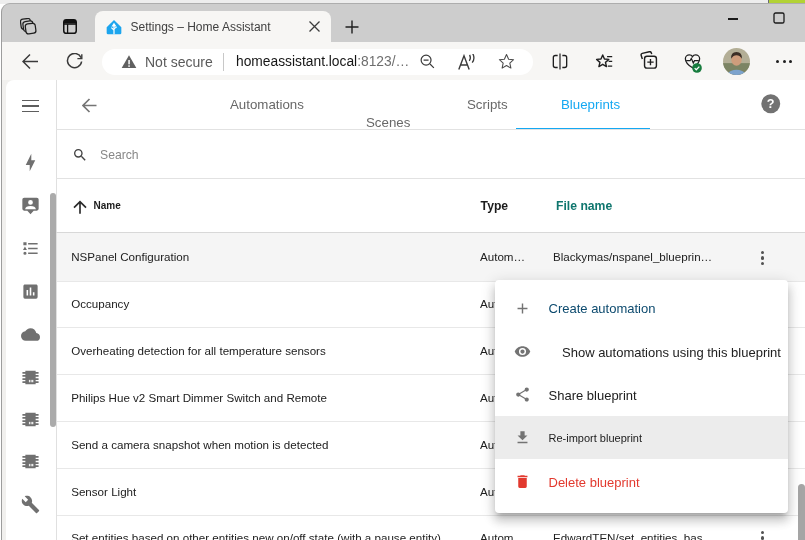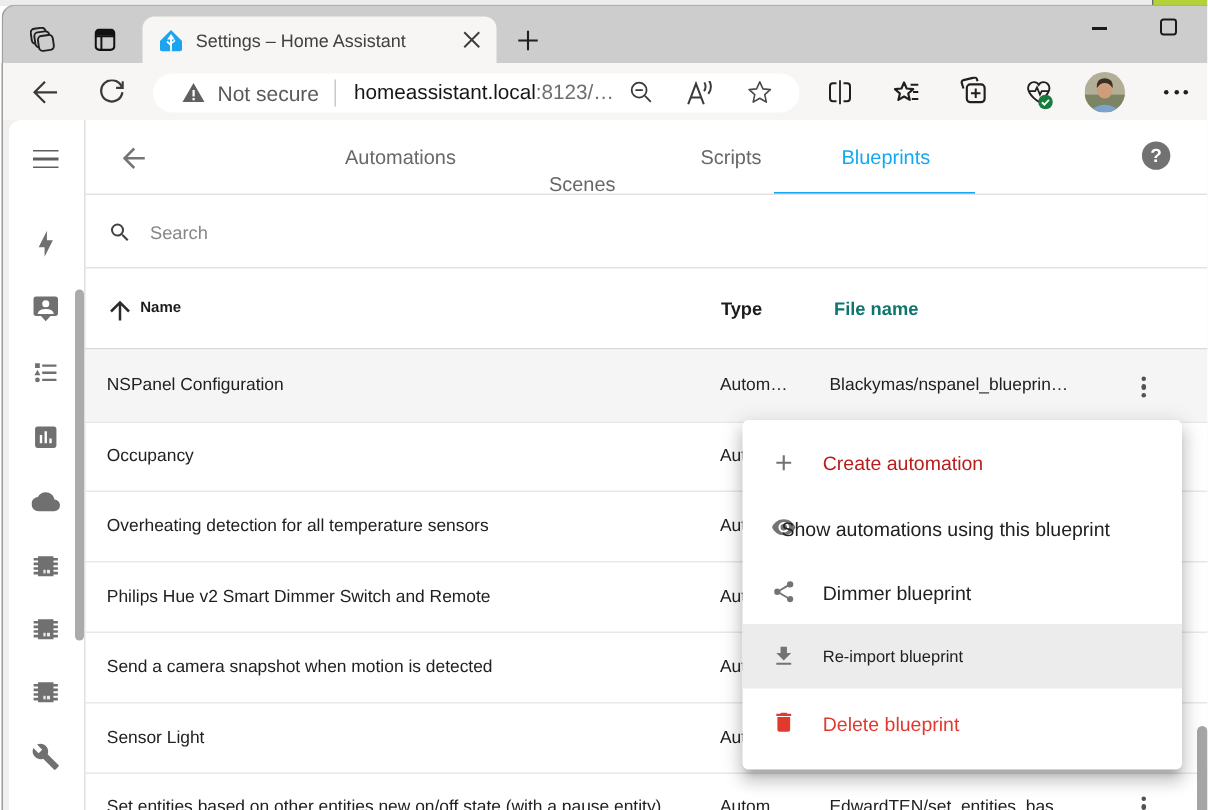--- a/index.html
+++ b/index.html
@@ -242,31 +242,31 @@
 <div class="a" style="left:761.1px;top:536.4px;width:3.3px;height:3.3px;border-radius:50%;background:#525252"></div>
 
 <div class="a" style="left:798px;top:483.5px;width:6.5px;height:60px;background:#a5a5a5;border-radius:3.5px"></div>
 
 <div class="a" style="left:494.5px;top:280px;width:293.5px;height:232.5px;background:#fff;border-radius:4px;box-shadow:0 5px 5px -3px rgba(0,0,0,.2),0 8px 10px 1px rgba(0,0,0,.14),0 3px 14px 2px rgba(0,0,0,.12)"></div>
 <div class="a" style="left:494.5px;top:415.8px;width:293.5px;height:43.4px;background:#ececec"></div>
 
 <svg class="a" style="left:514px;top:299.5px" width="17" height="17" viewBox="0 0 24 24" fill="#737373">
   <path d="M19,13H13V19H11V13H5V11H11V5H13V11H19V13Z"></path>
 </svg>
-<div class="txt" style="left:548.5px;top:302px;font-size:13px;line-height:13px;color:#b91c1c">Create automation</div>
+<div class="txt" style="left:548.5px;top:302px;font-size:13px;line-height:13px;color:#0c4a6e">Create automation</div>
 
 <svg class="a" style="left:514px;top:343px" width="17" height="17" viewBox="0 0 24 24" fill="#737373">
   <path d="M12,9A3,3 0 0,0 9,12A3,3 0 0,0 12,15A3,3 0 0,0 15,12A3,3 0 0,0 12,9M12,17A5,5 0 0,1 7,12A5,5 0 0,1 12,7A5,5 0 0,1 17,12A5,5 0 0,1 12,17M12,4.5C7,4.5 2.73,7.61 1,12C2.73,16.39 7,19.5 12,19.5C17,19.5 21.27,16.39 23,12C21.27,7.61 17,4.5 12,4.5Z"></path>
 </svg>
-<div class="txt" style="left:521px;top:345.5px;font-size:13px;line-height:13px;color:#212121">Show automations using this blueprint</div>
+<div class="txt" style="left:562px;top:345.5px;font-size:13px;line-height:13px;color:#212121">Show automations using this blueprint</div>
 
 <svg class="a" style="left:514px;top:386px" width="17" height="17" viewBox="0 0 24 24" fill="#737373">
   <path d="M18,16.08C17.24,16.08 16.56,16.38 16.04,16.85L8.91,12.7C8.96,12.47 9,12.24 9,12C9,11.76 8.96,11.53 8.91,11.3L15.96,7.19C16.5,7.69 17.21,8 18,8A3,3 0 0,0 21,5A3,3 0 0,0 18,2A3,3 0 0,0 15,5C15,5.24 15.04,5.47 15.09,5.7L8.04,9.81C7.5,9.31 6.79,9 6,9A3,3 0 0,0 3,12A3,3 0 0,0 6,15C6.79,15 7.5,14.69 8.04,14.19L15.16,18.34C15.11,18.55 15.08,18.77 15.08,19C15.08,20.61 16.39,21.91 18,21.91C19.61,21.91 20.92,20.61 20.92,19A2.92,2.92 0 0,0 18,16.08Z"></path>
 </svg>
-<div class="txt" style="left:548.5px;top:388.5px;font-size:13px;line-height:13px;color:#212121">Dimmer blueprint</div>
+<div class="txt" style="left:548.5px;top:388.5px;font-size:13px;line-height:13px;color:#212121">Share blueprint</div>
 
 <svg class="a" style="left:514px;top:429px" width="17" height="17" viewBox="0 0 24 24" fill="#737373">
   <path d="M5,20H19V18H5M19,9H15V3H9V9H5L12,16L19,9Z"></path>
 </svg>
 <div class="txt" style="left:548.5px;top:431.5px;font-size:11px;line-height:13px;color:#212121">Re-import blueprint</div>
 
 <svg class="a" style="left:514px;top:473px" width="17" height="17" viewBox="0 0 24 24" fill="#e2392e">
   <path d="M19,4H15.5L14.5,3H9.5L8.5,4H5V6H19M6,19A2,2 0 0,0 8,21H16A2,2 0 0,0 18,19V7H6V19Z"></path>
 </svg>
 <div class="txt" style="left:548.5px;top:475.5px;font-size:13px;line-height:13px;color:#e2392e">Delete blueprint</div>

